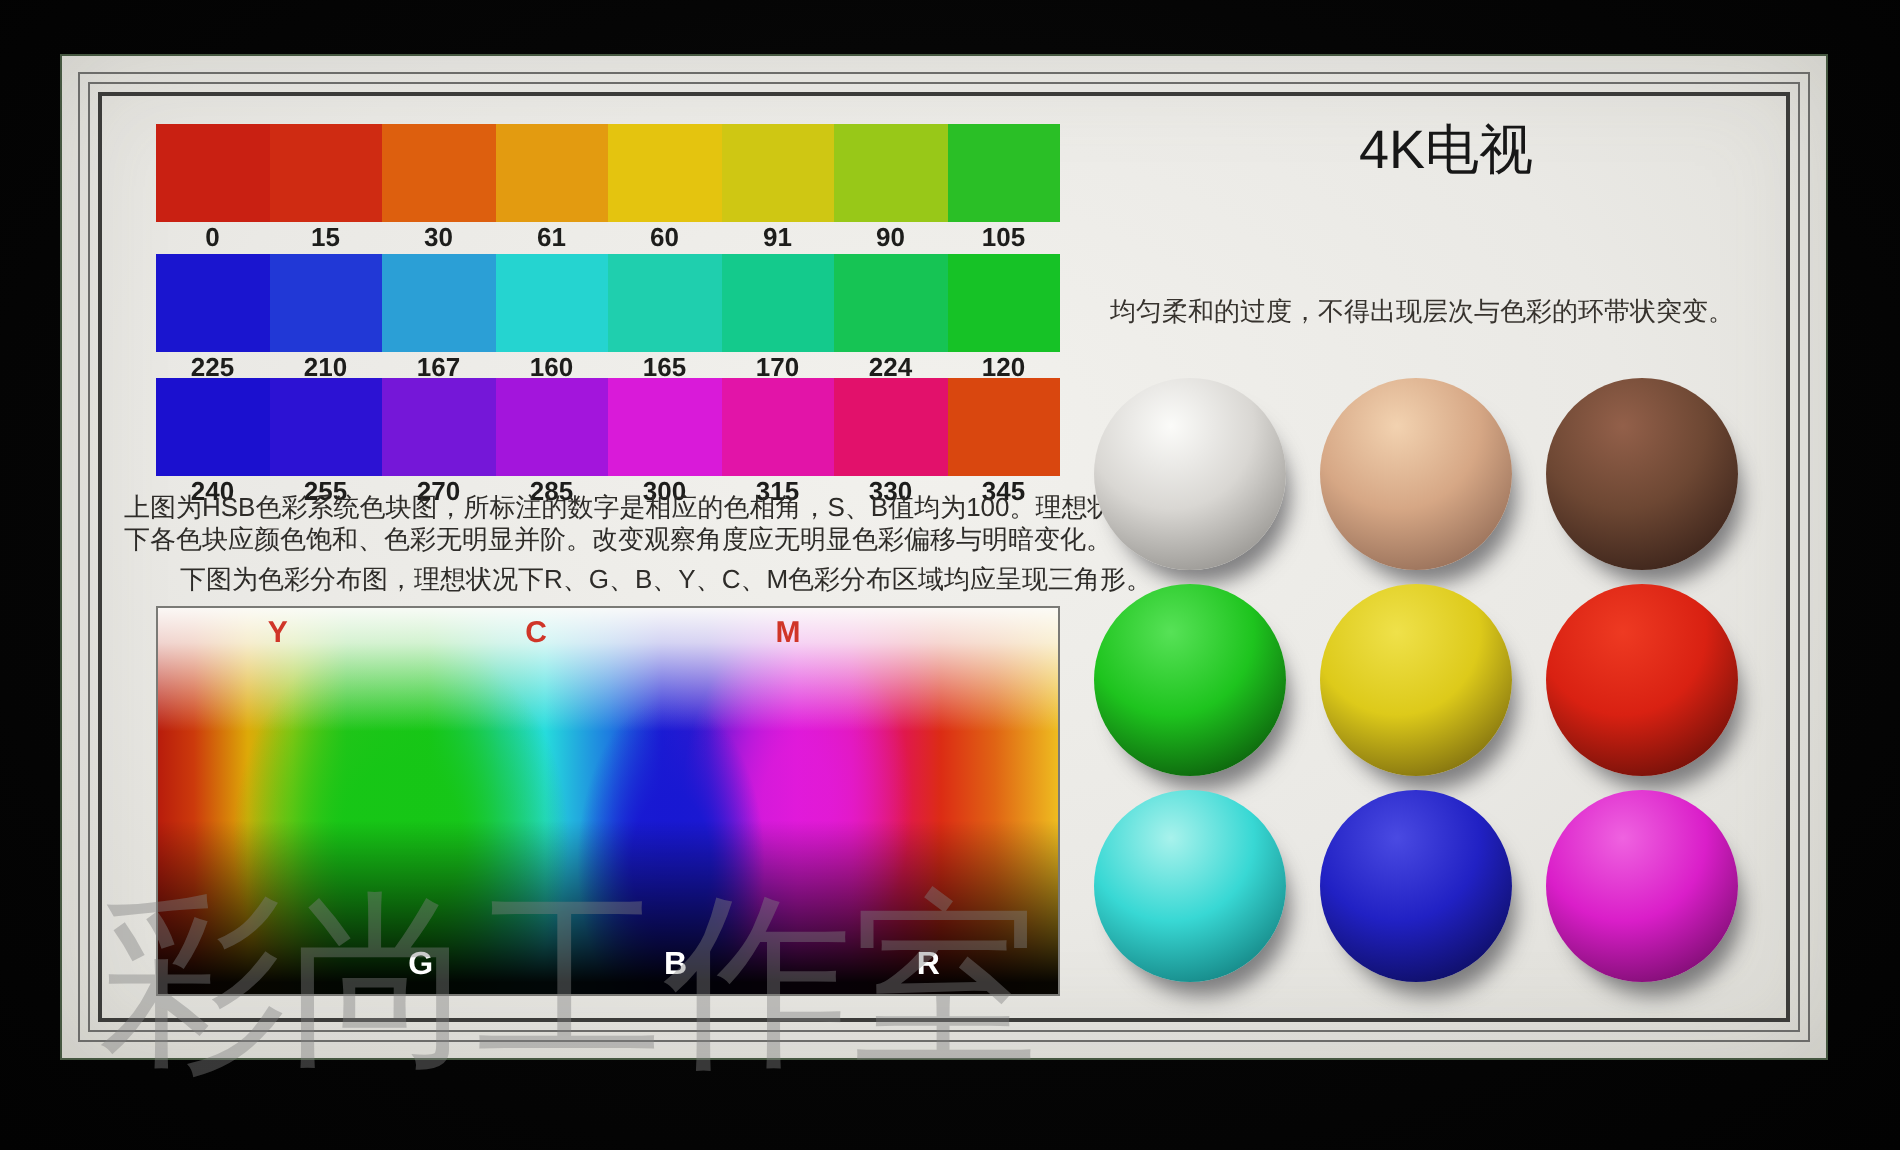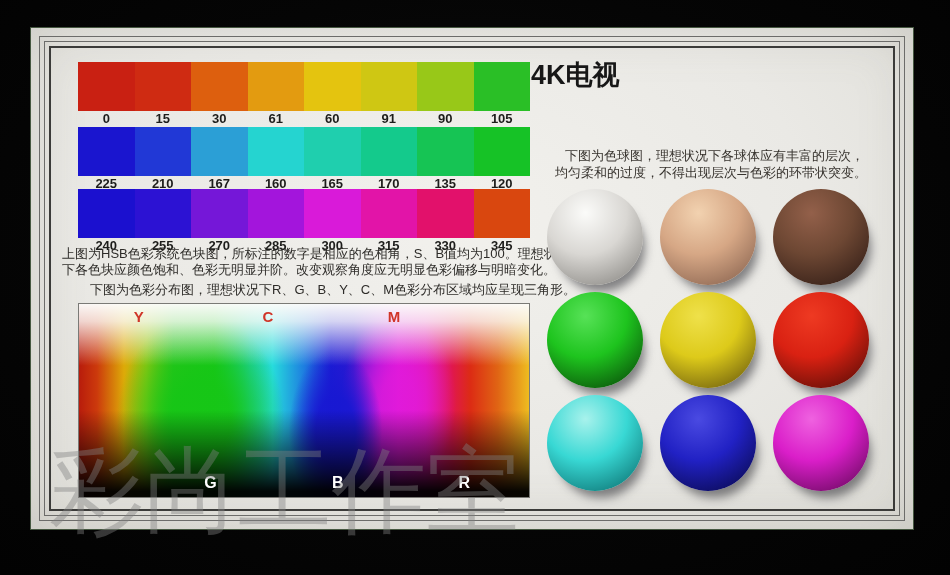--- a/index.html
+++ b/index.html
@@ -51,22 +51,22 @@
         #1ed2a8 38%,#26dcdc 43%,#1e7ee0 50%,#1c1cd4 56%,#3418d0 61%,#9018dc 66%,#da18da 71%,
         #e418ae 77%,#e0184c 83%,#dc2c14 87%,#e06414 93%,#eebc20 100%);
   }
   .flabel{position:absolute;font-weight:bold;transform:translateX(-50%);line-height:1;}
   .ftop{top:5px;font-size:15px;color:#d03528;}
   .fbottom{bottom:6px;font-size:16px;color:#ffffff;}
   .ly{left:13.3%;} .lc{left:42%;} .lm{left:70%;}
   .lg{left:29.2%;} .lb{left:57.5%;} .lr{left:85.6%;}
 
   
-  .title{position:absolute;left:500px;top:33px;width:384px;text-align:left;
-    color:#171717;font-weight:bold;white-space:nowrap;}
+  .title{position:absolute;left:500px;top:33px;width:384px;text-align:center;
+    color:#171717;font-weight:normal;white-space:nowrap;}
   .t1{font-size:27px;line-height:28px;}
   .t2{font-size:27px;line-height:29px;}
   .note{position:absolute;left:524px;top:119px;font-size:13px;line-height:17px;
     color:#37332e;white-space:nowrap;}
   .note .nl1{padding-left:10px;}
   .spheres{position:absolute;left:516px;top:161px;display:grid;
     grid-template-columns:repeat(3,96px);grid-auto-rows:96px;gap:7px 17px;}
   .sphere{width:96px;height:96px;border-radius:50%;
     box-shadow:6px 11px 10px -4px rgba(70,70,76,0.65);}
 
@@ -121,21 +121,21 @@
             <div class="cell" style="background: rgb(22, 196, 84);"></div>
             <div class="cell" style="background: rgb(22, 194, 38);"></div>
           </div>
           <div class="nums">
             <div class="num">225</div>
             <div class="num">210</div>
             <div class="num">167</div>
             <div class="num">160</div>
             <div class="num">165</div>
             <div class="num">170</div>
-            <div class="num">135</div>
+            <div class="num">224</div>
             <div class="num">120</div>
           </div>
         </div>
         <div class="bar-row r2">
           <div class="cells">
             <div class="cell" style="background: rgb(27, 16, 207);"></div>
             <div class="cell" style="background: rgb(44, 18, 211);"></div>
             <div class="cell" style="background: rgb(117, 23, 216);"></div>
             <div class="cell" style="background: rgb(163, 21, 220);"></div>
             <div class="cell" style="background: rgb(217, 26, 217);"></div>
@@ -168,21 +168,20 @@
       <span class="flabel ftop lm">M</span>
       <span class="flabel fbottom lg">G</span>
       <span class="flabel fbottom lb">B</span>
       <span class="flabel fbottom lr">R</span>
     </div>
 
     <div class="title">
       <div class="t1">4K电视</div>
     </div>
     <div class="note">
-      <div class="nl1">下图为色球图，理想状况下各球体应有丰富的层次，</div>
       <div>均匀柔和的过度，不得出现层次与色彩的环带状突变。</div>
     </div>
     <div class="spheres" id="spheres">
         <div class="sphere" style="background: radial-gradient(circle at 40% 25%, rgb(251, 251, 249) 0%, rgb(217, 215, 211) 45%, rgb(139, 137, 133) 92%);"></div>
         <div class="sphere" style="background: radial-gradient(circle at 40% 25%, rgb(242, 210, 176) 0%, rgb(214, 167, 133) 45%, rgb(138, 100, 80) 92%);"></div>
         <div class="sphere" style="background: radial-gradient(circle at 40% 25%, rgb(147, 96, 74) 0%, rgb(109, 71, 51) 45%, rgb(50, 29, 22) 92%);"></div>
         <div class="sphere" style="background: radial-gradient(circle at 40% 25%, rgb(87, 226, 87) 0%, rgb(30, 196, 30) 45%, rgb(9, 76, 9) 92%);"></div>
         <div class="sphere" style="background: radial-gradient(circle at 40% 25%, rgb(239, 225, 74) 0%, rgb(221, 202, 26) 45%, rgb(109, 93, 13) 92%);"></div>
         <div class="sphere" style="background: radial-gradient(circle at 40% 25%, rgb(238, 58, 34) 0%, rgb(217, 33, 18) 45%, rgb(92, 13, 7) 92%);"></div>
         <div class="sphere" style="background: radial-gradient(circle at 40% 25%, rgb(168, 242, 236) 0%, rgb(56, 216, 212) 45%, rgb(13, 116, 116) 92%);"></div>

